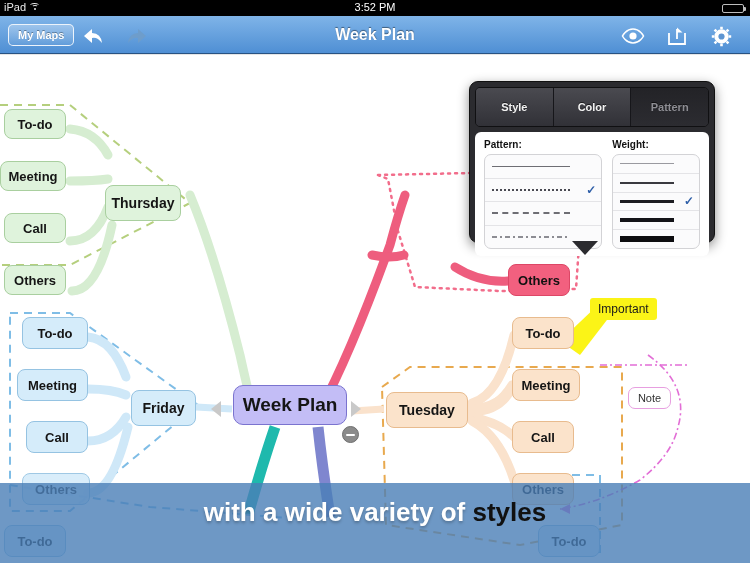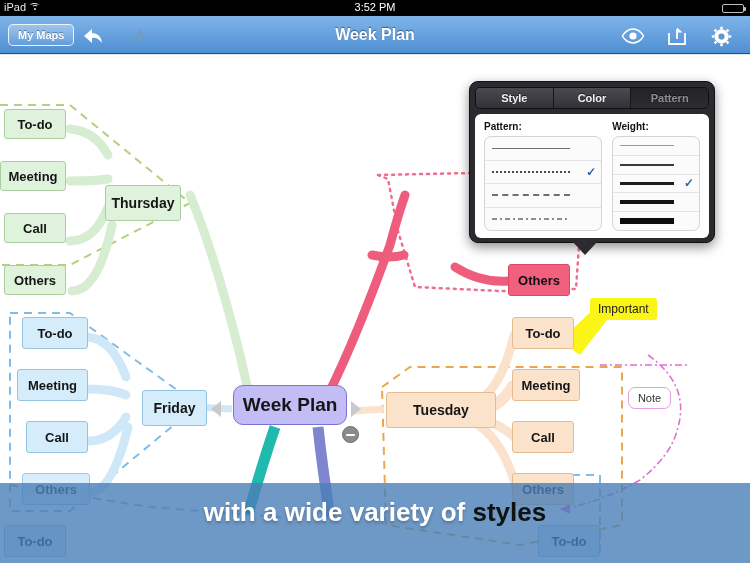--- a/index.html
+++ b/index.html
@@ -46,21 +46,21 @@
   #share-btn { right:58px; }
   #gear-btn { right:14px; }
 
   
   .canvas { position:absolute; left:0; top:55px; width:750px; height:508px;
     background:#fff; overflow:hidden; }
   .canvas > svg { position:absolute; left:0; top:0; }
 
   
   .node { position:absolute; display:flex; align-items:center; justify-content:center;
-    border-radius:3px; font-size:14px; font-weight:bold; color:#151515;
+    border-radius:8px; font-size:14px; font-weight:bold; color:#151515;
     white-space:nowrap; cursor:pointer; }
   .node.sub { font-size:13px; }
   .node.root { font-size:19px; border-radius:10px; }
 
   .n-green { background:#dff3dc; border:1px solid #a9cf9f; }
   .n-blue  { background:#d5ecfa; border:1px solid #95c3e2; }
   .n-pink  { background:#f2607f; border:1px solid #dd4766; color:#111; }
   .n-orange{ background:#fbe3cb; border:1px solid #e8bb8e; }
   .n-root  { background:#c3bdf6; border:1px solid #7a73cf; }
   .n-note  { background:#fff; border:1px solid #e79fe0; border-radius:7px;
@@ -86,21 +86,21 @@
     background:rgba(74,126,183,.80); display:flex; align-items:flex-start;
     justify-content:center; padding-top:14px; }
   .banner-text { font-size:26px; font-weight:bold; color:#fff;
     text-shadow:0 2px 3px rgba(0,0,0,.25); }
   .banner-text b { color:#111; text-shadow:none; }
 
   
   .popup { position:absolute; left:469px; top:81px; width:246px; height:162px;
     background:#2b2b2f; border:1px solid #111; border-radius:9px;
     box-shadow:0 4px 12px rgba(0,0,0,.45); padding:5px; }
-  .popup-tabs { display:flex; height:22px; border-radius:5px; overflow:hidden;
+  .popup-tabs { display:flex; height:40px; border-radius:5px; overflow:hidden;
     border:1px solid #101012; }
   .ptab { flex:1; display:flex; align-items:center; justify-content:center;
     font-size:11px; font-weight:bold; color:#f2f2f2; cursor:pointer;
     background:linear-gradient(#4a4a50,#313137); text-shadow:0 -1px 0 rgba(0,0,0,.6);
     border-right:1px solid #16161a; }
   .ptab:last-child { border-right:none; }
   .ptab.active { background:linear-gradient(#232327,#2c2c31); color:#8d8d93; }
   .popup-body { margin-top:5px; background:#fff; border-radius:6px;
     height:124px; display:flex; padding:7px 9px; gap:10px; }
   .pcol { display:flex; flex-direction:column; }
@@ -241,25 +241,25 @@
     <div class="node sub n-green" style="left:4px; top:54px; width:62px; height:30px;">To-do</div>
     <div class="node sub n-green" style="left:0px; top:106px; width:66px; height:30px;">Meeting</div>
     <div class="node sub n-green" style="left:4px; top:158px; width:62px; height:30px;">Call</div>
     <div class="node sub n-green" style="left:4px; top:210px; width:62px; height:30px;">Others</div>
     <div class="node n-green" style="left:105px; top:130px; width:76px; height:36px;">Thursday</div>
 
     <div class="node sub n-blue" style="left:22px; top:262px; width:66px; height:32px;">To-do</div>
     <div class="node sub n-blue" style="left:17px; top:314px; width:71px; height:32px;">Meeting</div>
     <div class="node sub n-blue" style="left:26px; top:366px; width:62px; height:32px;">Call</div>
     <div class="node sub n-blue" style="left:22px; top:418px; width:68px; height:32px; opacity:.9;">Others</div>
-    <div class="node n-blue" style="left:142px; top:335px; width:65px; height:36px;">Friday</div>
+    <div class="node n-blue" style="left:131px; top:335px; width:65px; height:36px;">Friday</div>
 
     <div class="node sub n-pink" style="left:508px; top:209px; width:62px; height:32px;">Others</div>
 
-    <div class="node n-orange" style="left:386px; top:337px; width:110px; height:36px;">Tuesday</div>
+    <div class="node n-orange" style="left:386px; top:337px; width:82px; height:36px;">Tuesday</div>
     <div class="node sub n-orange" style="left:512px; top:262px; width:62px; height:32px;">To-do</div>
     <div class="node sub n-orange" style="left:512px; top:314px; width:68px; height:32px;">Meeting</div>
     <div class="node sub n-orange" style="left:512px; top:366px; width:62px; height:32px;">Call</div>
     <div class="node sub n-orange" style="left:512px; top:418px; width:62px; height:32px;">Others</div>
 
     <div class="node n-note" style="left:628px; top:332px; width:43px; height:22px;">Note</div>
 
     <div class="callout" style="left:590px; top:243px;">Important</div>
 
     <div class="tri tri-l" style="left:211px; top:346px;"></div>

